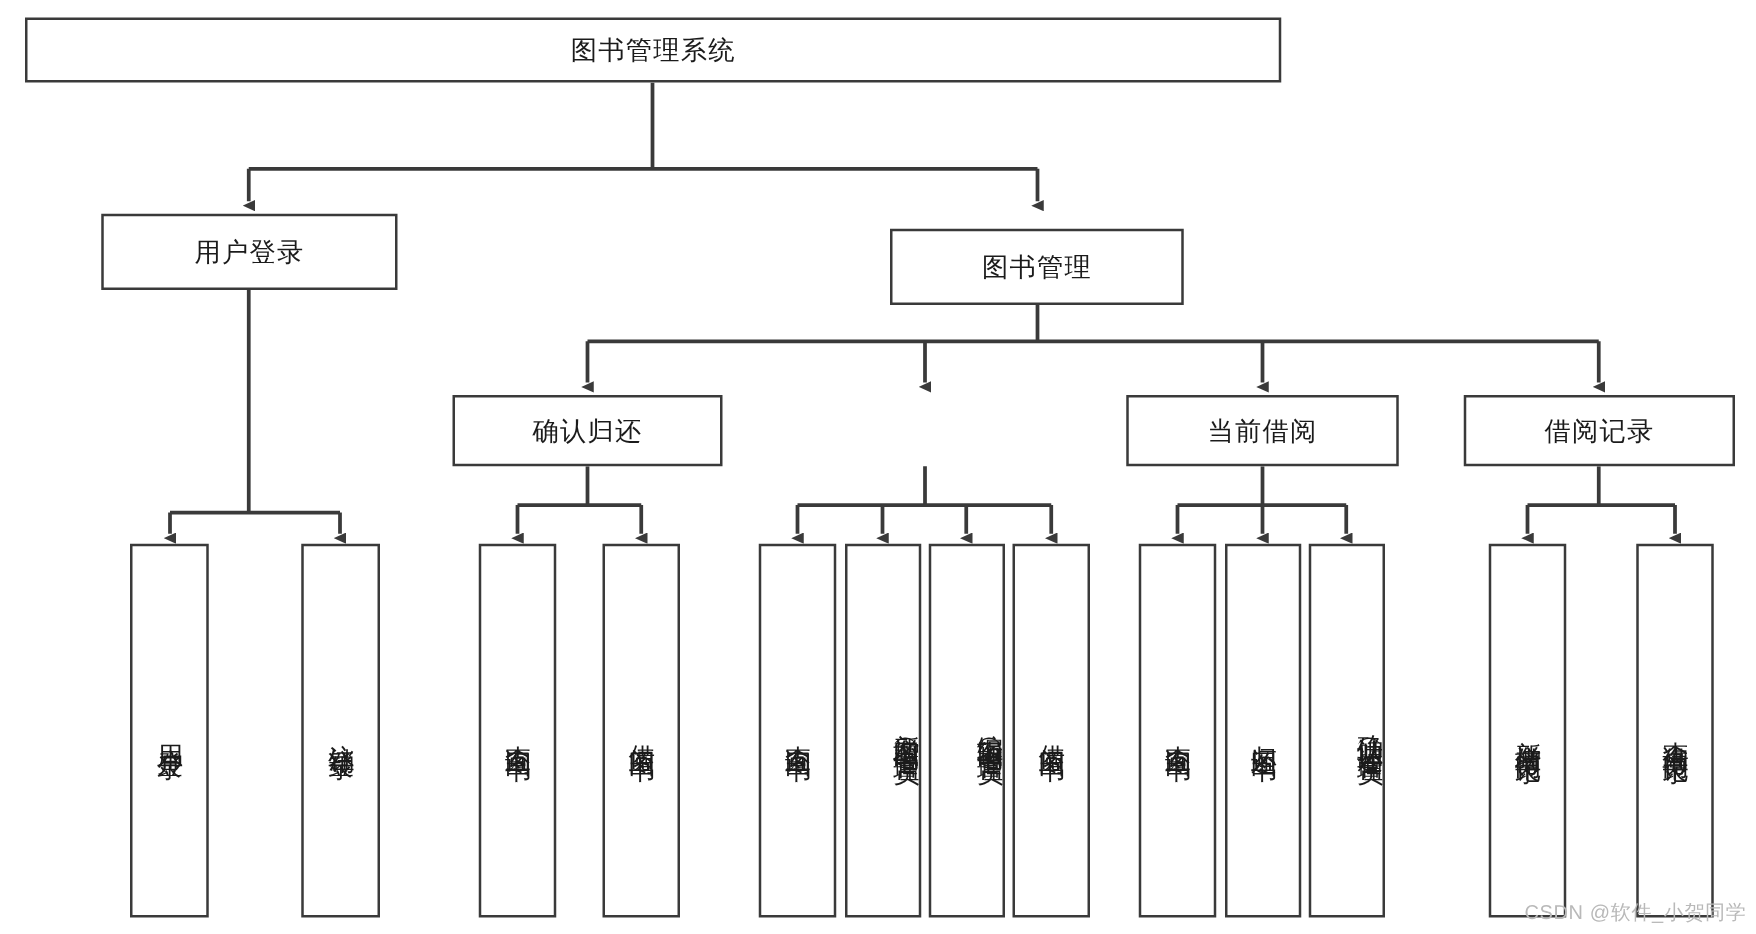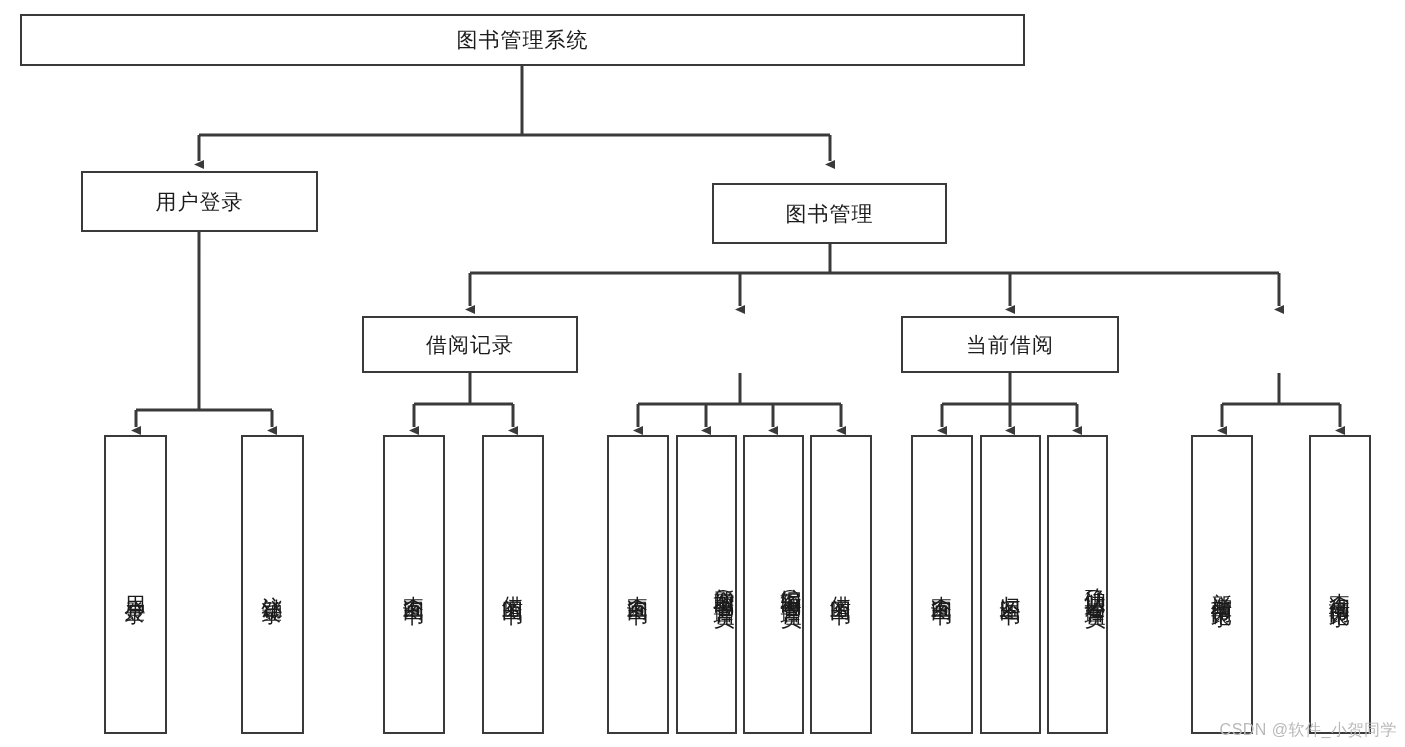--- a/index.html
+++ b/index.html
@@ -126,24 +126,27 @@
   </div>
 
   <div class="node h" style="left:81px; top:171px; width:237px; height:61px;">
     <span>用户登录</span>
   </div>
   <div class="node h" style="left:712px; top:171px; width:235px; height:61px;margin-top:12px;">
     <span>图书管理</span>
   </div>
 
   <div class="node h" style="left:362px; top:316px; width:216px; height:57px;">
-    <span>借阅记录</span>
+    <span>确认归还</span>
   </div>
   <div class="node h" style="left:901px; top:316px; width:218px; height:57px;text-align:center;">
     <span>当前借阅</span>
+  </div>
+  <div class="node h" style="left:1171px; top:316px; width:217px; height:57px;">
+    <span>借阅记录</span>
   </div>
 
   <div class="node v mid" style="left:104px; top:435px; width:63px; height:299px;">
     <span>用户登录</span>
   </div>
   <div class="node v mid" style="left:241px; top:435px; width:63px; height:299px;">
     <span>注销登录</span>
   </div>
 
   <div class="node v mid" style="left:383px; top:435px; width:62px; height:299px;">

